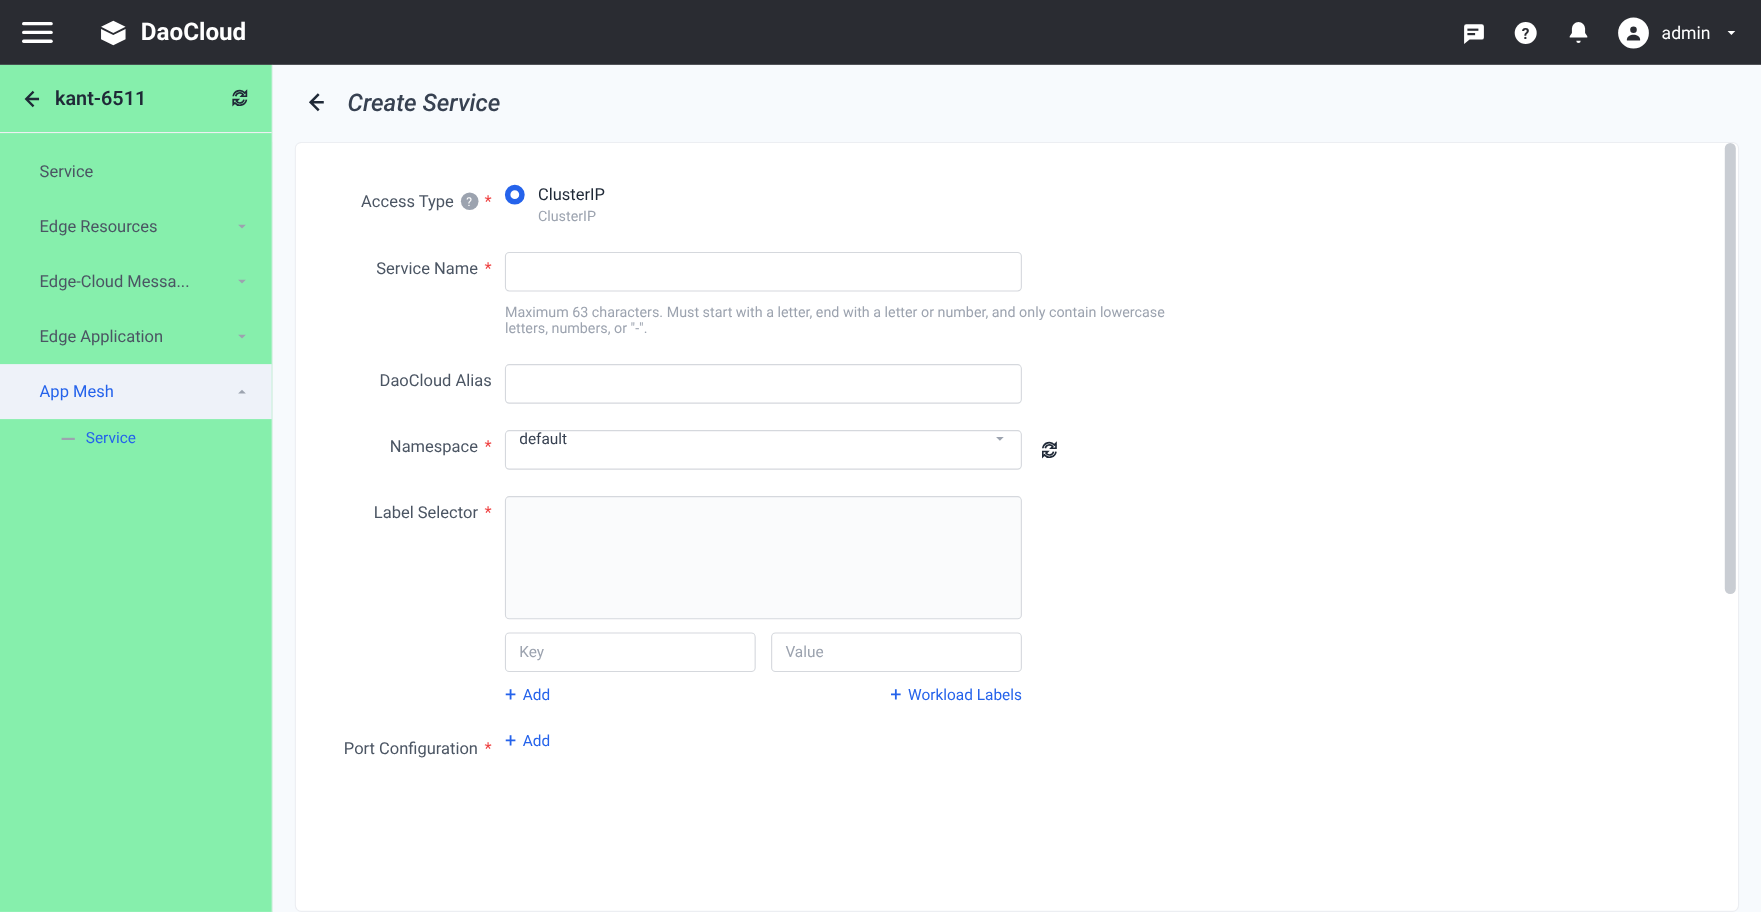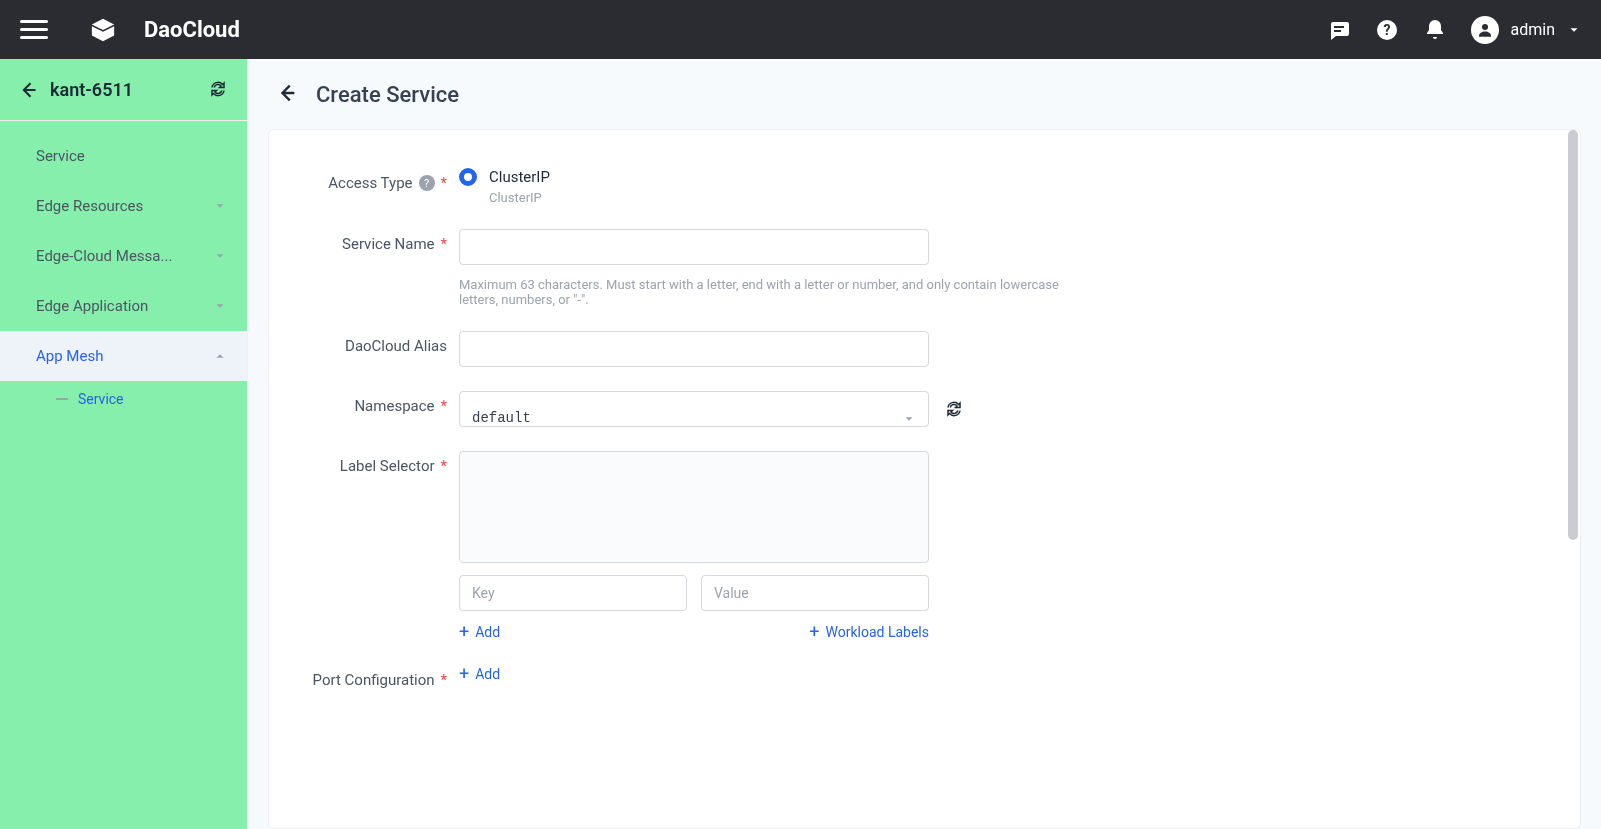--- a/index.html
+++ b/index.html
@@ -19,21 +19,21 @@
   height: 59px;
   background: #2a2c32;
   display: flex;
   align-items: center;
   padding: 0 20px;
   color: #fff;
   flex-shrink: 0;
 }
 .hamburger { width: 28px; height: 28px; cursor: pointer; display: flex; flex-direction: column; justify-content: center; gap: 5px; }
 .hamburger span { display: block; height: 3px; background: #fff; border-radius: 2px; }
-.logo { display: flex; align-items: center; gap: 26px; margin-left: 40px; font-size: 22px; font-weight: 700; }
+.logo { display: flex; align-items: center; gap: 10px; margin-left: 40px; font-size: 22px; font-weight: 700; }
 .logo-mark { width: 30px; height: 26px; }
 .header-spacer { flex: 1; }
 .header-icons { display: flex; align-items: center; gap: 24px; }
 .header-icon { width: 24px; height: 24px; cursor: pointer; display:flex; align-items:center; justify-content:center; }
 .user-chip { display: flex; align-items: center; gap: 12px; cursor: pointer; }
 .avatar { width: 28px; height: 28px; border-radius: 50%; background: #fff; display:flex; align-items:center; justify-content:center; }
 .user-name { font-size: 16px; }
 
 .body-row { display: flex; flex: 1; min-height: 0; }
 
@@ -75,20 +75,21 @@
   display:flex; align-items:center; gap:10px;
 }
 .sub-item::before {
   content:""; width:12px; height:2px; background:#9ca3af;
 }
 
 .main { flex: 1; display: flex; flex-direction: column; min-width: 0; }
 .content-header {
   height: 70px; display:flex; align-items:center; padding: 0 28px;
   background:#f7fafd;
+  font-style:italic;
 }
 .content-back { width:24px; height:24px; cursor:pointer; margin-right:16px; }
 .page-title { font-size: 22px; font-weight: 500; color:#374151; }
 .content-wrap {
   flex:1; padding: 0 20px; overflow:hidden; position:relative;
 }
 .form-card {
   background:#fff; border:1px solid #eceef2; border-radius:6px;
   padding: 38px 20px 40px 20px;
   height: 100%;
@@ -105,21 +106,21 @@
 .help-q { width:16px; height:16px; border-radius:50%; background:#9ca3af; color:#fff; font-size:11px; display:inline-flex; align-items:center; justify-content:center; }
 .form-field { width: 620px; position:relative; }
 .radio-row { display:flex; align-items:center; gap:12px; }
 .radio-outer { width:18px; height:18px; border:5px solid #2563eb; border-radius:50%; background:#fff; }
 .radio-lbl { font-size:15px; color:#1f2937; }
 .radio-sub { font-size:13px; color:#9ca3af; margin-left:30px; margin-top:4px; }
 .text-input, .select-input {
   width: 470px; height: 36px; border:1px solid #d5d8dd; border-radius:4px;
   padding: 0 12px; font-size:14px; color:#374151; background:#fff;
 }
-.select-input { display:flex; align-items:flex-end; justify-content:space-between; cursor:pointer;font-family:Liberation Mono, monospace; }
+.select-input { display:flex; align-items:flex-start; justify-content:space-between; cursor:pointer; }
 .select-input .chev-down { color:#9ca3af; }
 .refresh-ns { margin-left:16px; cursor:pointer; display:inline-flex; }
 .helper-text { font-size:13px; color:#9ca3af; margin-top:12px; max-width:820px; }
 .label-selector-box {
   width:470px; height:112px; border:1px solid #d5d8dd; border-radius:4px; background:#fafbfc;
 }
 .kv-row { display:flex; gap:14px; margin-top:12px; }
 .kv-input {
   flex:1; max-width:228px; height:36px; border:1px solid #d5d8dd; border-radius:4px;
   padding:0 12px; font-size:14px; color:#374151;

